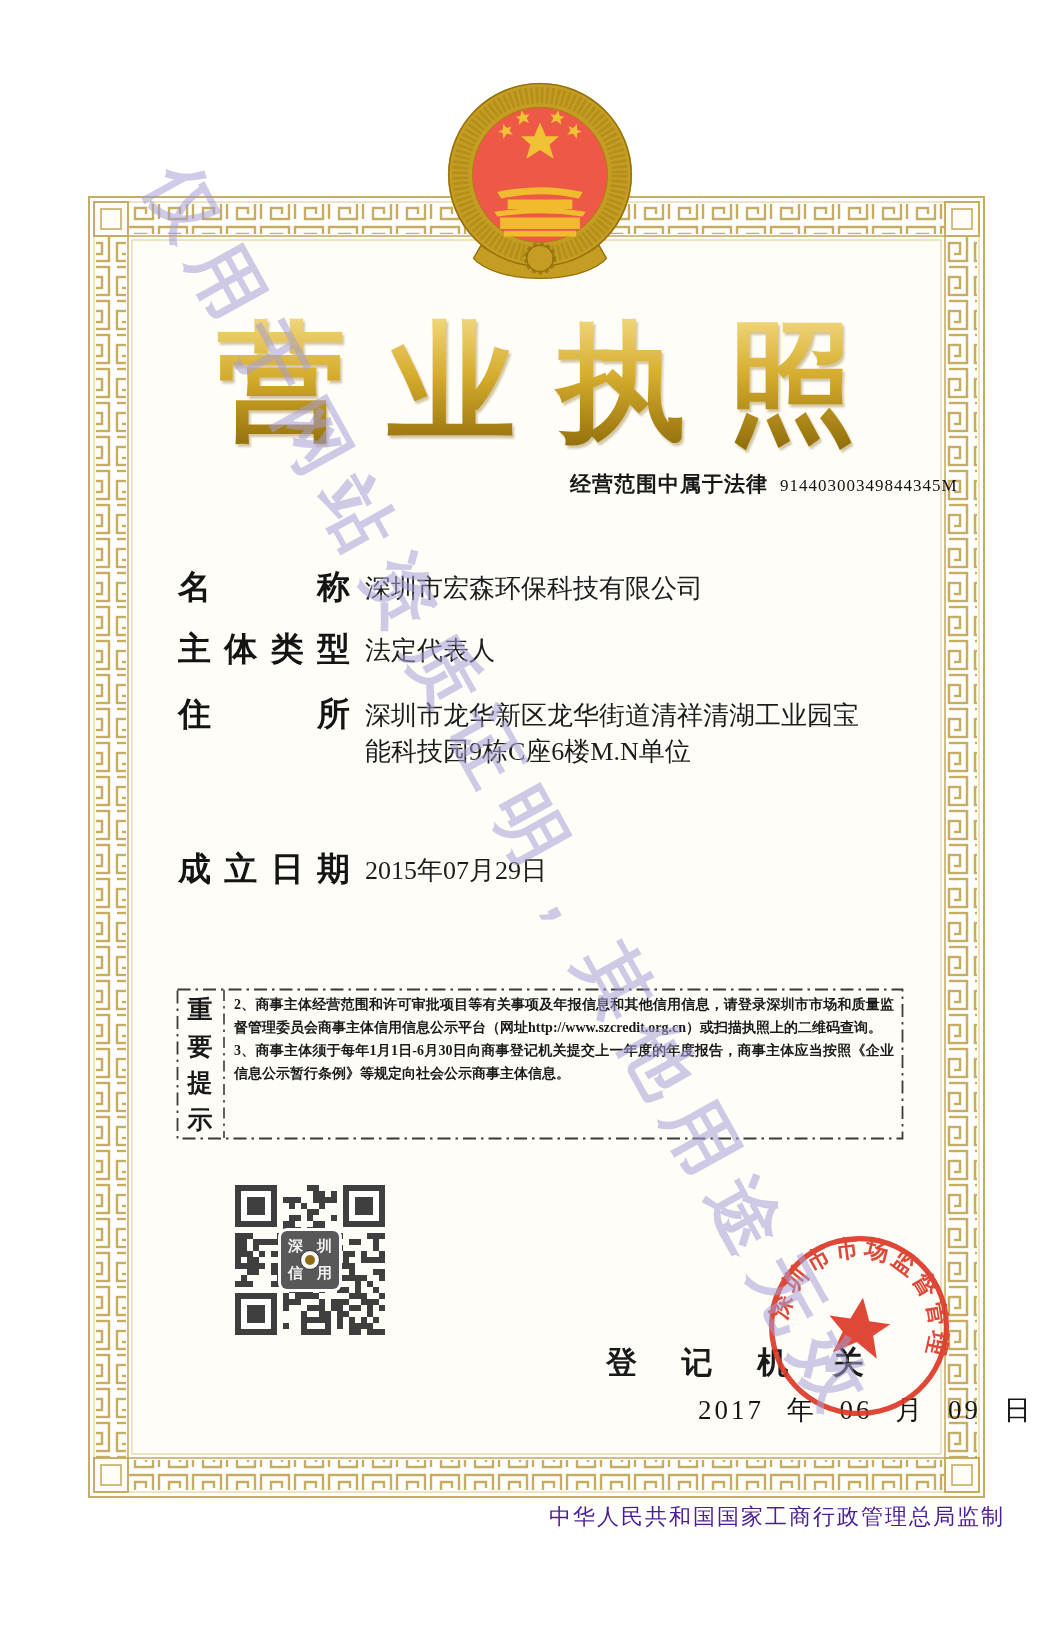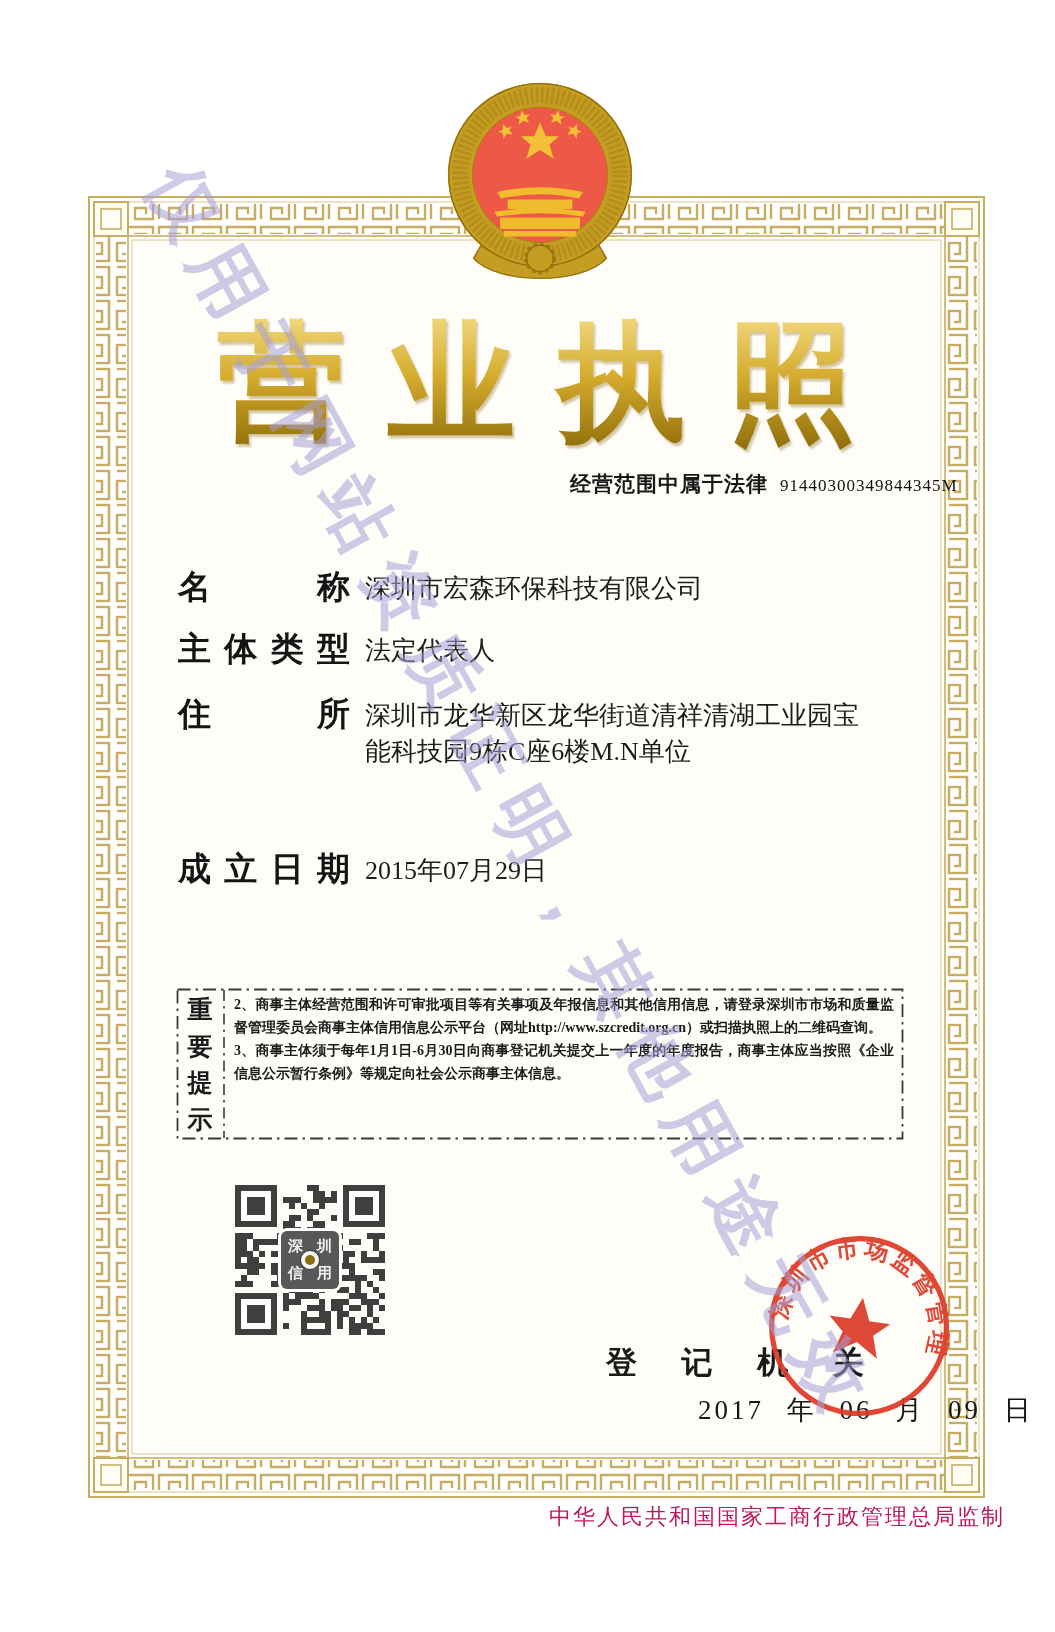--- a/index.html
+++ b/index.html
@@ -55,21 +55,21 @@
                 background:#f6f6f6;border:1px solid #333;box-sizing:border-box;}
   #qr-logo .emb i{position:absolute;left:4px;top:4px;width:10px;height:10px;border-radius:50%;background:#8d6c10;}
 
   
   #registry{left:606px;top:1342px;z-index:2;font-family:"Liberation Sans",sans-serif;font-weight:700;
             font-size:31px;letter-spacing:18px;color:#1a1a1a;white-space:nowrap;}
   #issue-date{left:698px;top:1392px;z-index:2;font-family:"Liberation Serif",serif;font-size:27px;
               word-spacing:13px;letter-spacing:3px;color:#161616;white-space:nowrap;}
   #seal{left:764px;top:1231px;width:190px;height:190px;z-index:4;transform:rotate(8deg);opacity:.93;}
   #footer{right:50px;top:1502px;z-index:2;font-family:Liberation Serif, serif;font-size:22px;
-          letter-spacing:2px;color:#be185d;margin-left:27px;}
+          letter-spacing:2px;color:#4c1d95;margin-left:27px;}
 
   
   #watermark{left:208px;top:148px;z-index:5;pointer-events:none;white-space:nowrap;
              transform:rotate(61deg);transform-origin:left top;
              font-family:"Liberation Serif",serif;font-weight:700;font-size:72px;letter-spacing:17px;
              color:rgba(165,158,214,.55);}
 </style>
 </head>
 <body>
 

